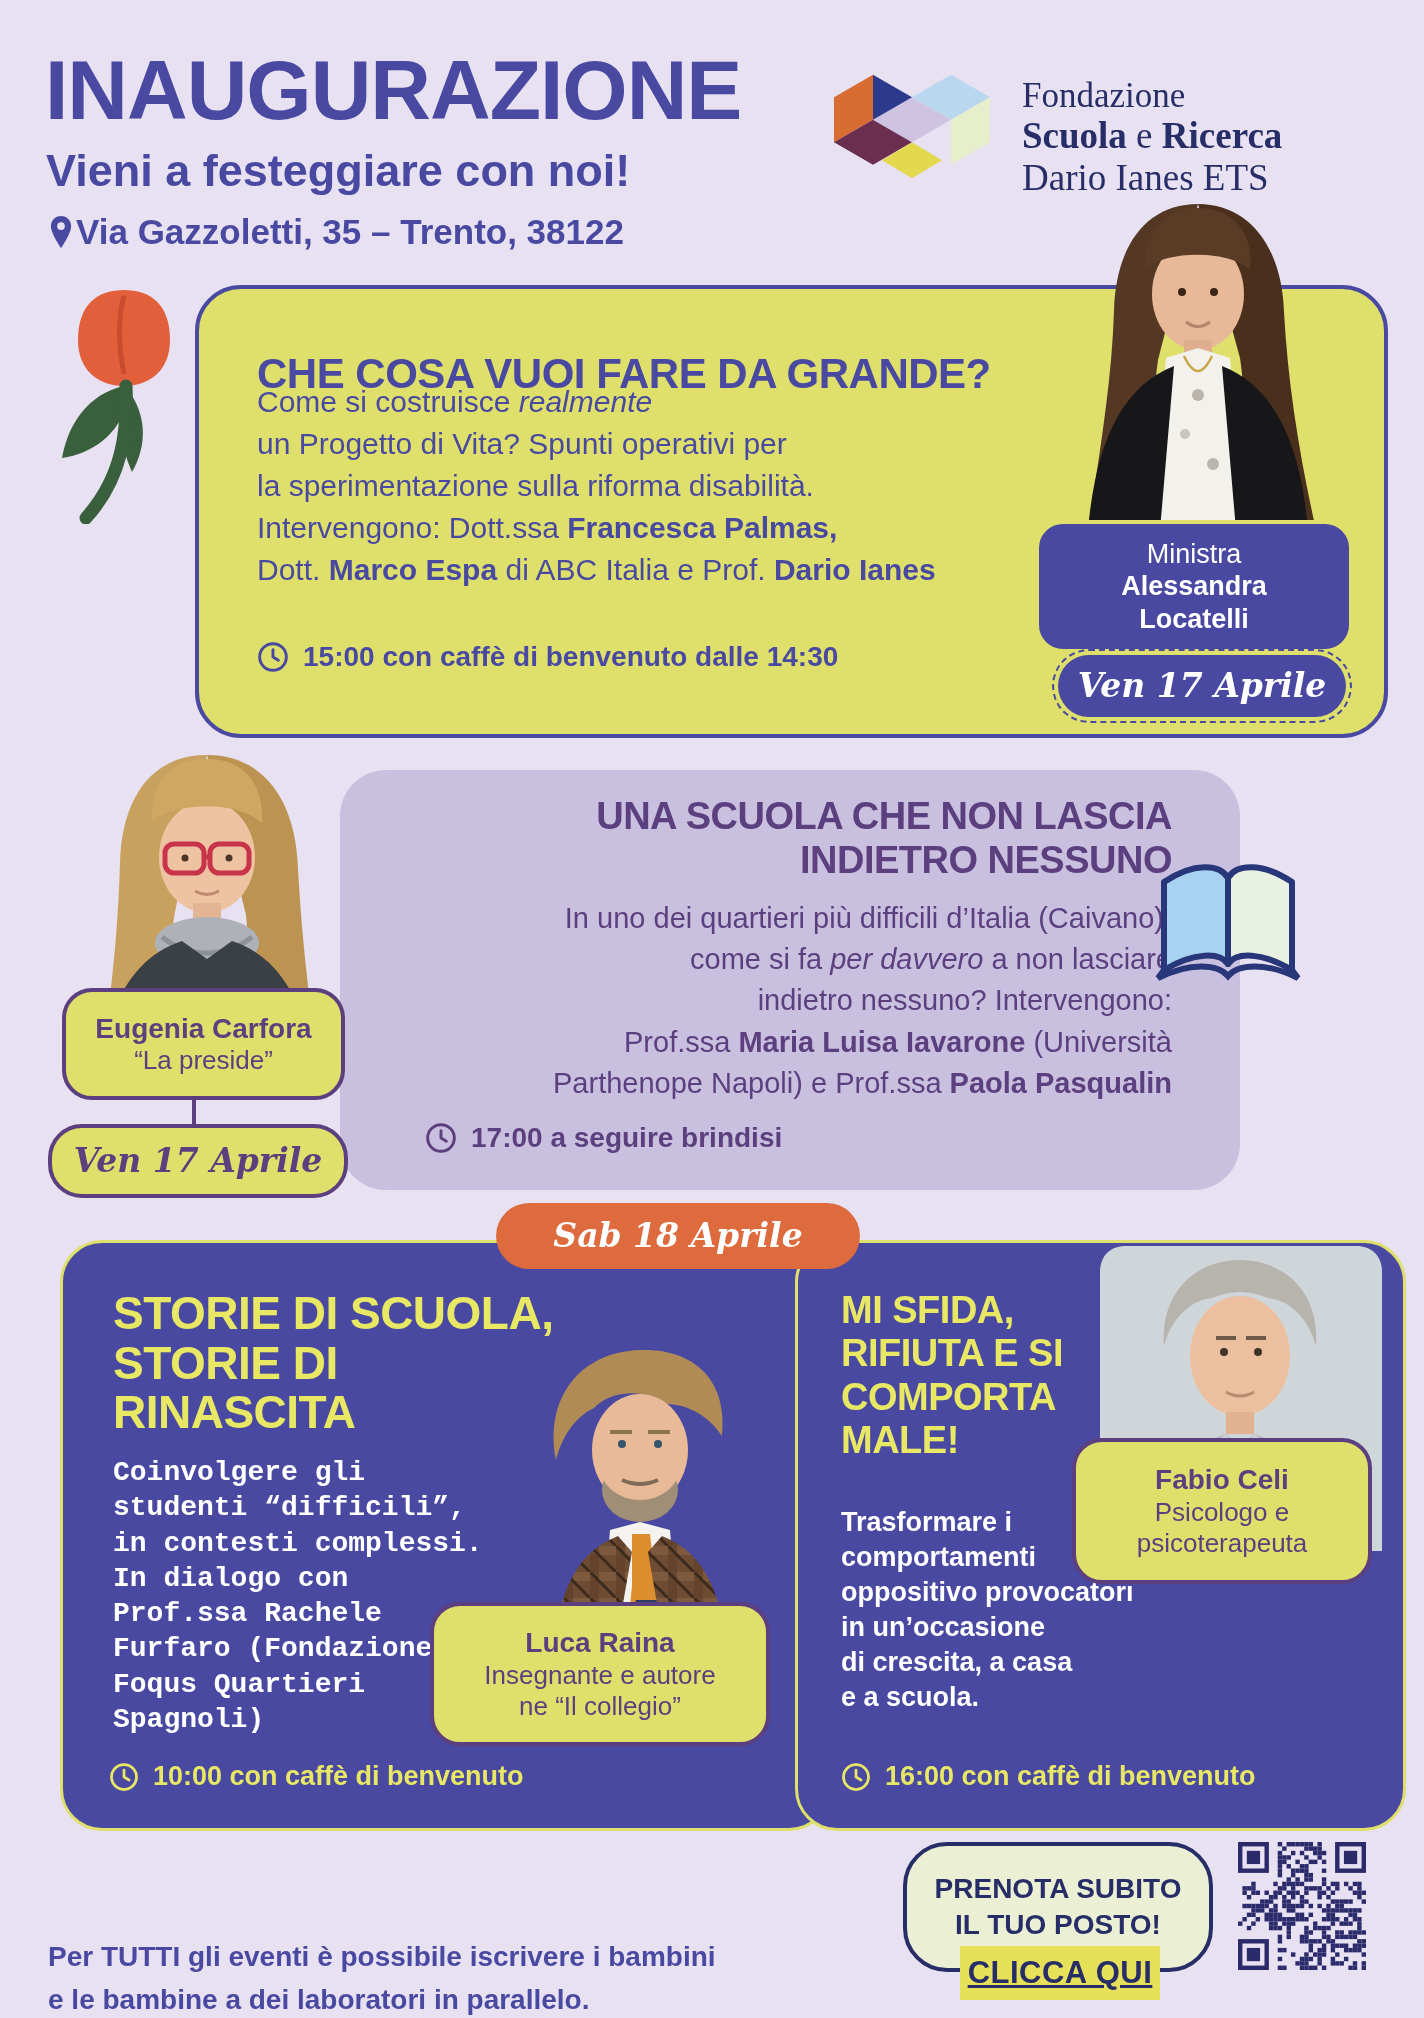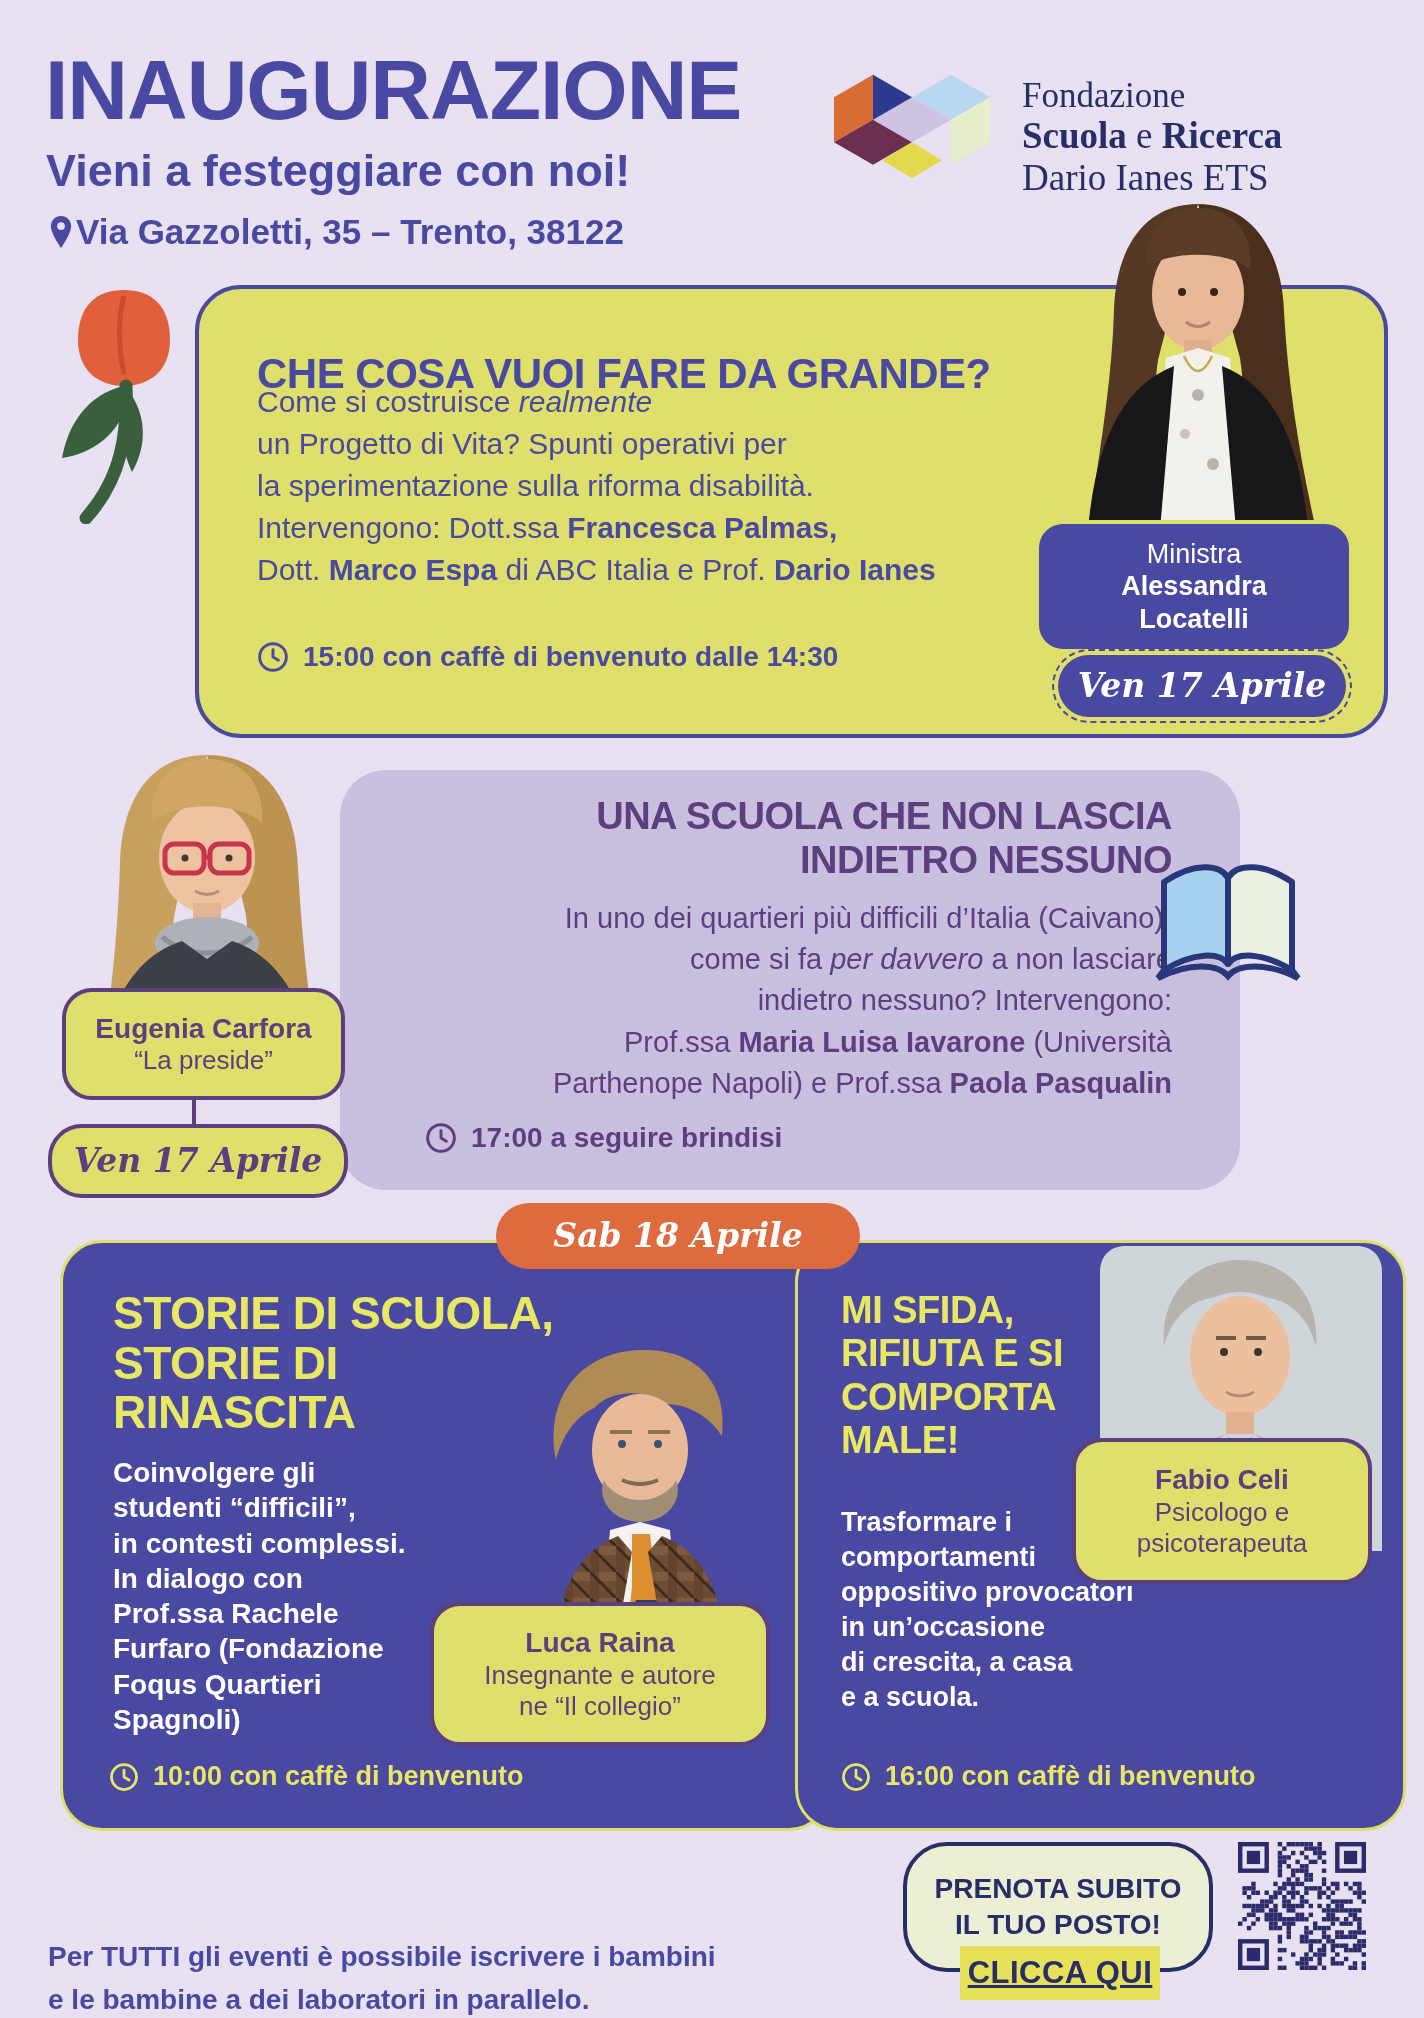--- a/index.html
+++ b/index.html
@@ -31,21 +31,21 @@
 
   .ct{position:absolute;}
   .ev-title{font-weight:bold;letter-spacing:-0.5px;}
   .t1{font-size:42px;color:var(--blue,#4949a1);line-height:1.05;}
   .t2{font-size:38px;color:var(--purple,#5c3f7e);line-height:1.16;text-align:right;}
   .t3{font-size:46px;color:var(--ctitleyellow,#e8e865);line-height:1.08;}
   .t4{font-size:38px;color:var(--ctitleyellow,#e8e865);line-height:1.14;}
   .body-txt{line-height:1.4;}
   .bd1{font-size:30px;color:var(--blue,#4949a1);}
   .bd2{font-size:29px;color:var(--purple,#5c3f7e);text-align:right;line-height:1.42;}
-  .bd3{font-size:28px;color:#ffffff;line-height:1.26;font-weight:bold;}
+  .bd3{font-size:28px;color:#ffffff;line-height:1.26;font-weight:bold;font-family:Liberation Mono, monospace;}
   .bd4{font-size:27px;color:#ffffff;line-height:1.3;font-weight:bold;}
 
   .timerow{display:flex;align-items:center;gap:14px;font-weight:bold;position:absolute;}
   .tr1{color:var(--blue,#4949a1);font-size:28px;}
   .tr2{color:var(--purple,#5c3f7e);font-size:28px;}
   .tr3{color:var(--ctitleyellow,#e8e865);font-size:27px;}
   .timerow svg{flex:0 0 auto;display:block;}
 
   
   .pillbadge{position:absolute;display:flex;flex-direction:column;align-items:center;justify-content:center;

